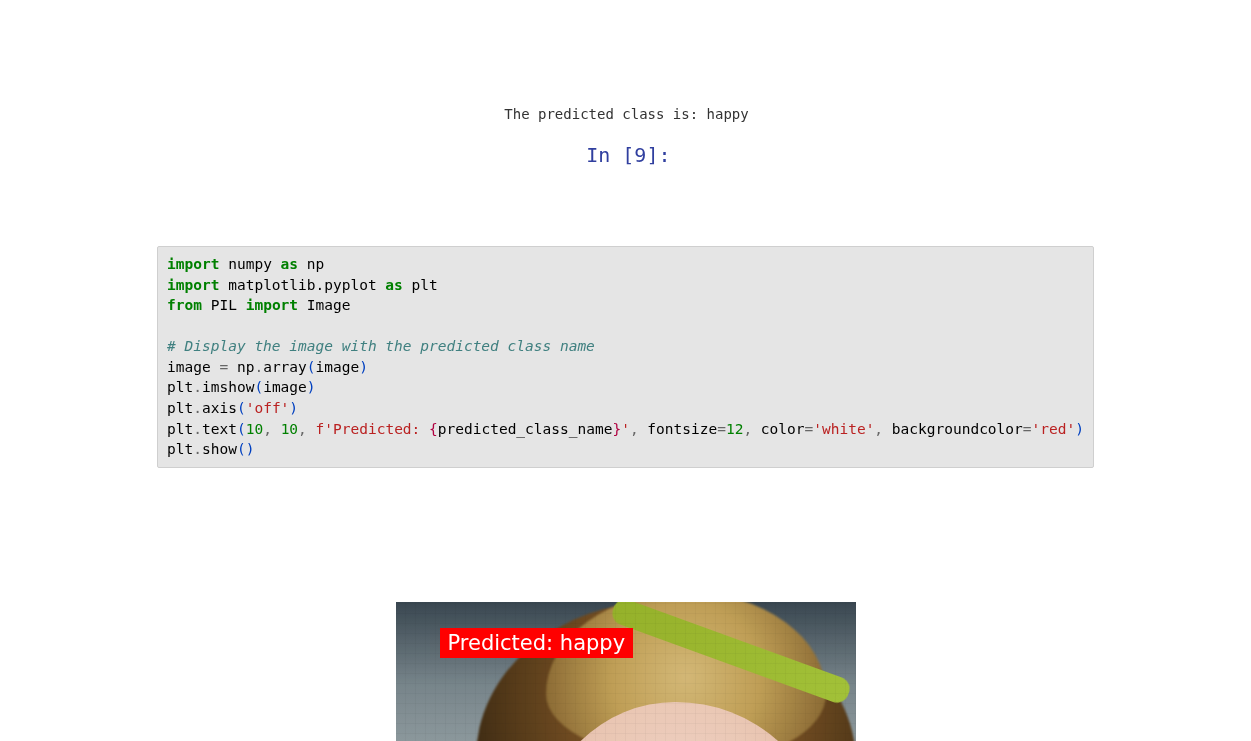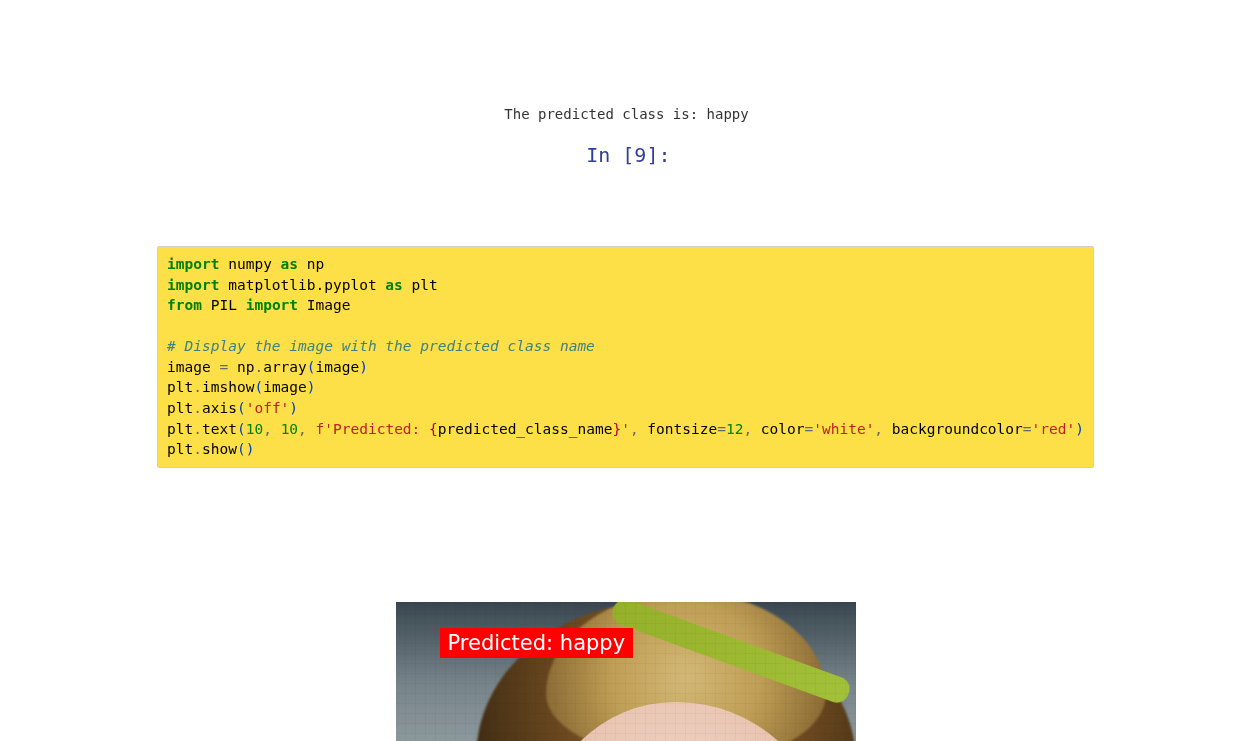--- a/index.html
+++ b/index.html
@@ -40,21 +40,21 @@
   }
   .output-text {
     font-family: "DejaVu Sans Mono", Menlo, Consolas, monospace;
     font-size: 14px;
     color: #333;
     padding: 0 0 6px 2px;
     white-space: pre;
     margin-top: -4px;
   }
   .code-cell {
-    background: #fde047;
+    background: #e5e5e5;
     border: 1px solid #cfcfcf;
     border-radius: 2px;
     padding: 7px 9px;
     font-family: "DejaVu Sans Mono", Menlo, Consolas, monospace;
     font-size: 14.5px;
     line-height: 1.42;
     white-space: pre;
     overflow-x: auto;
     color: #000;
   }

